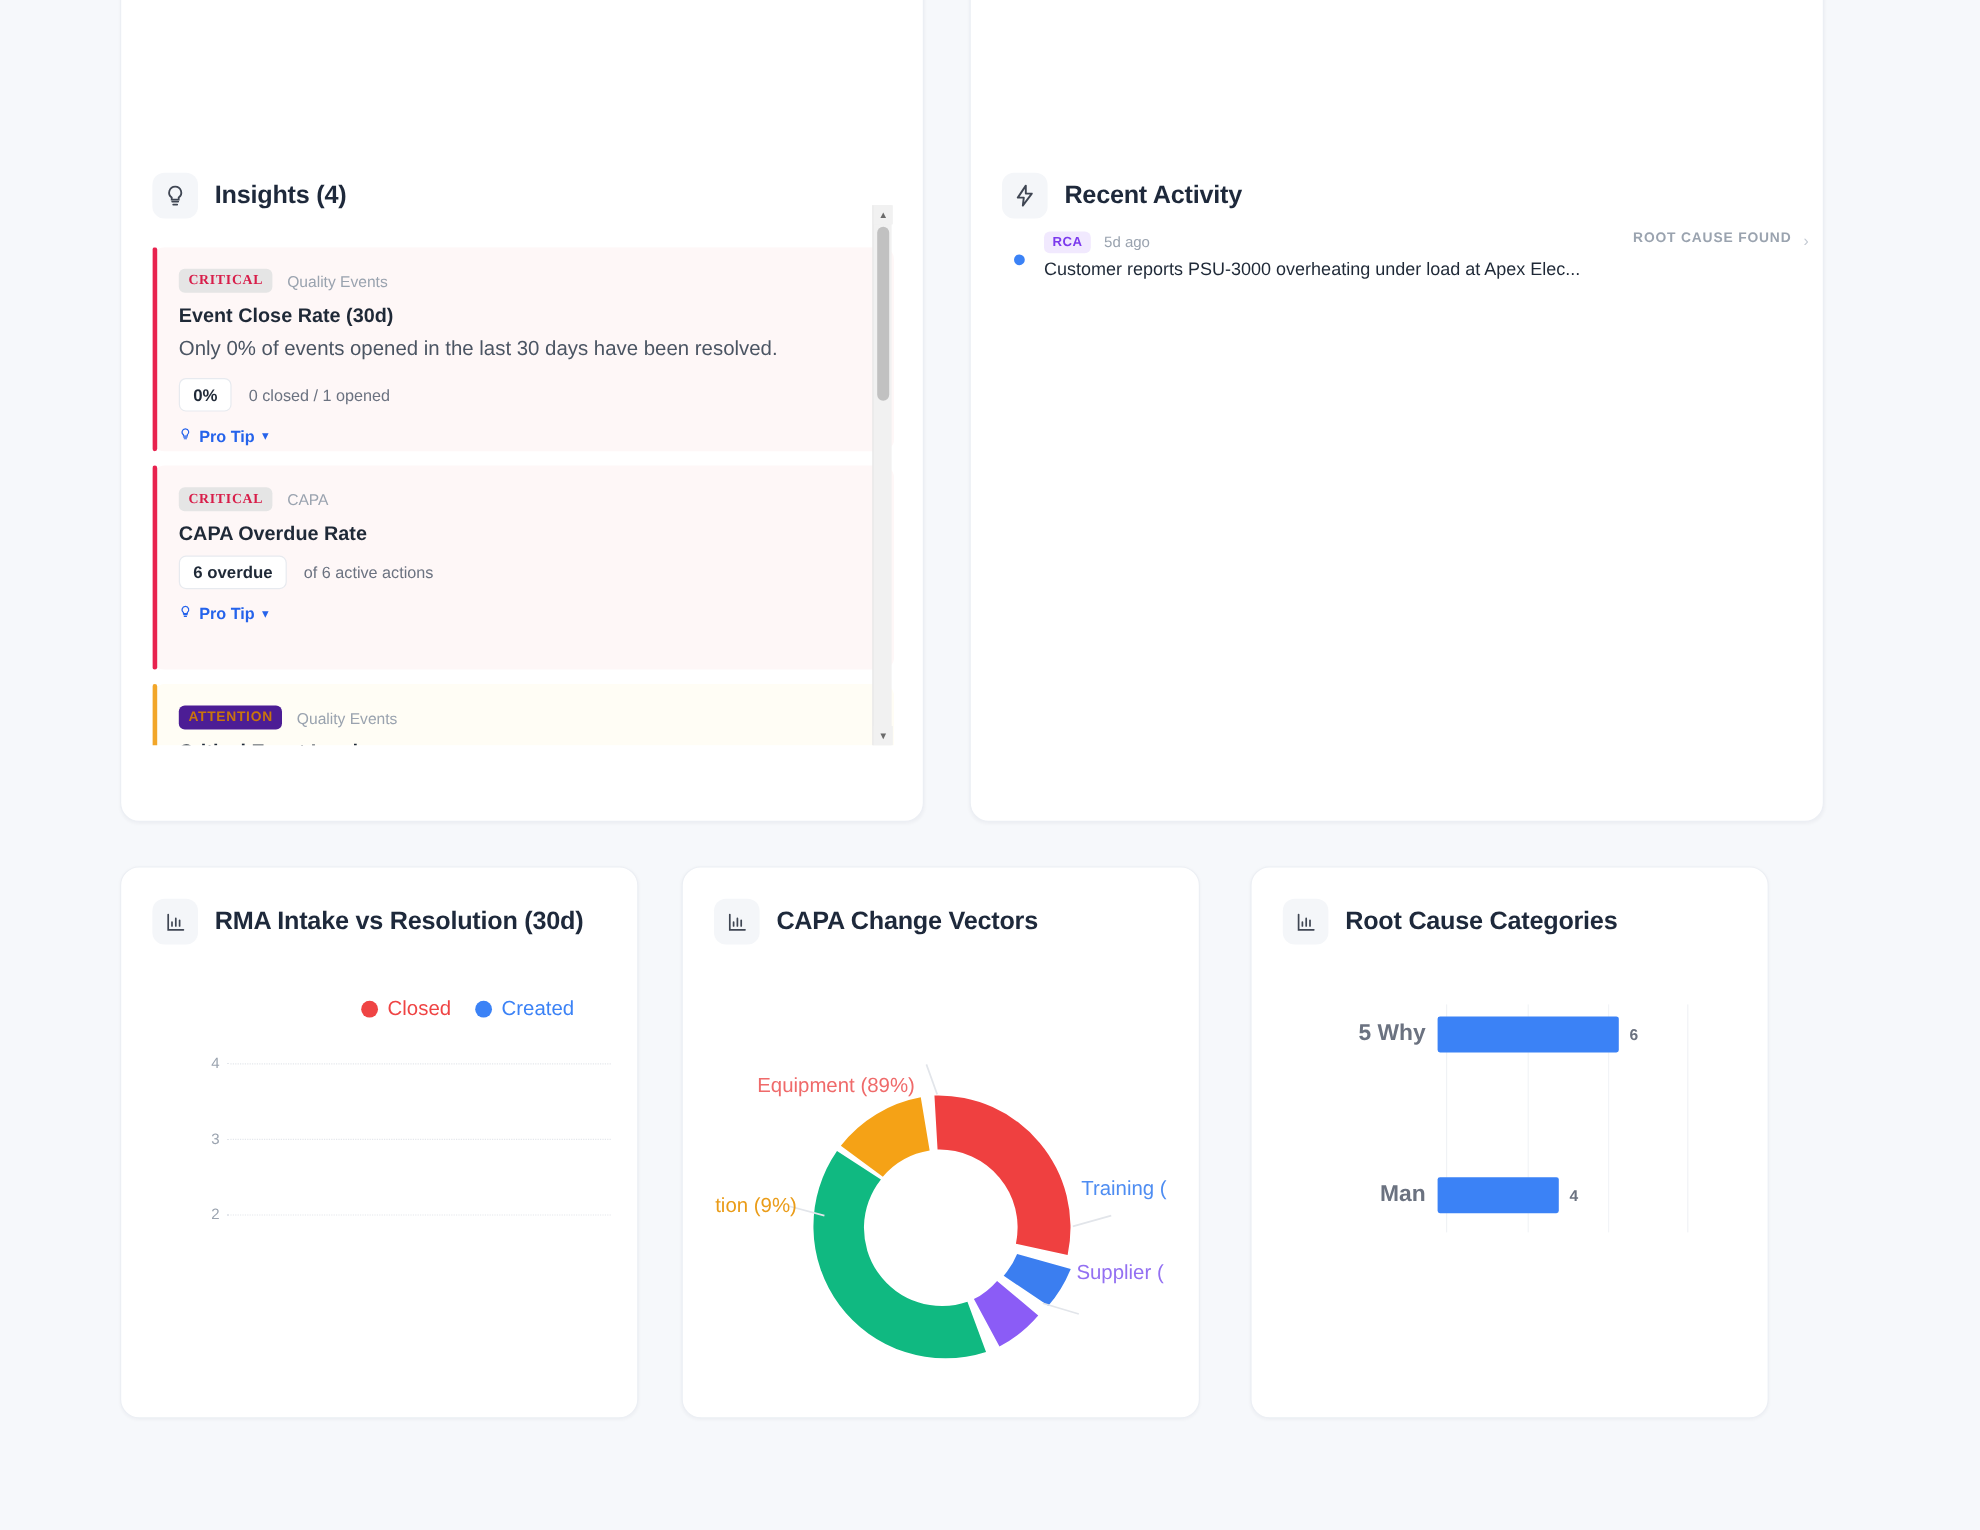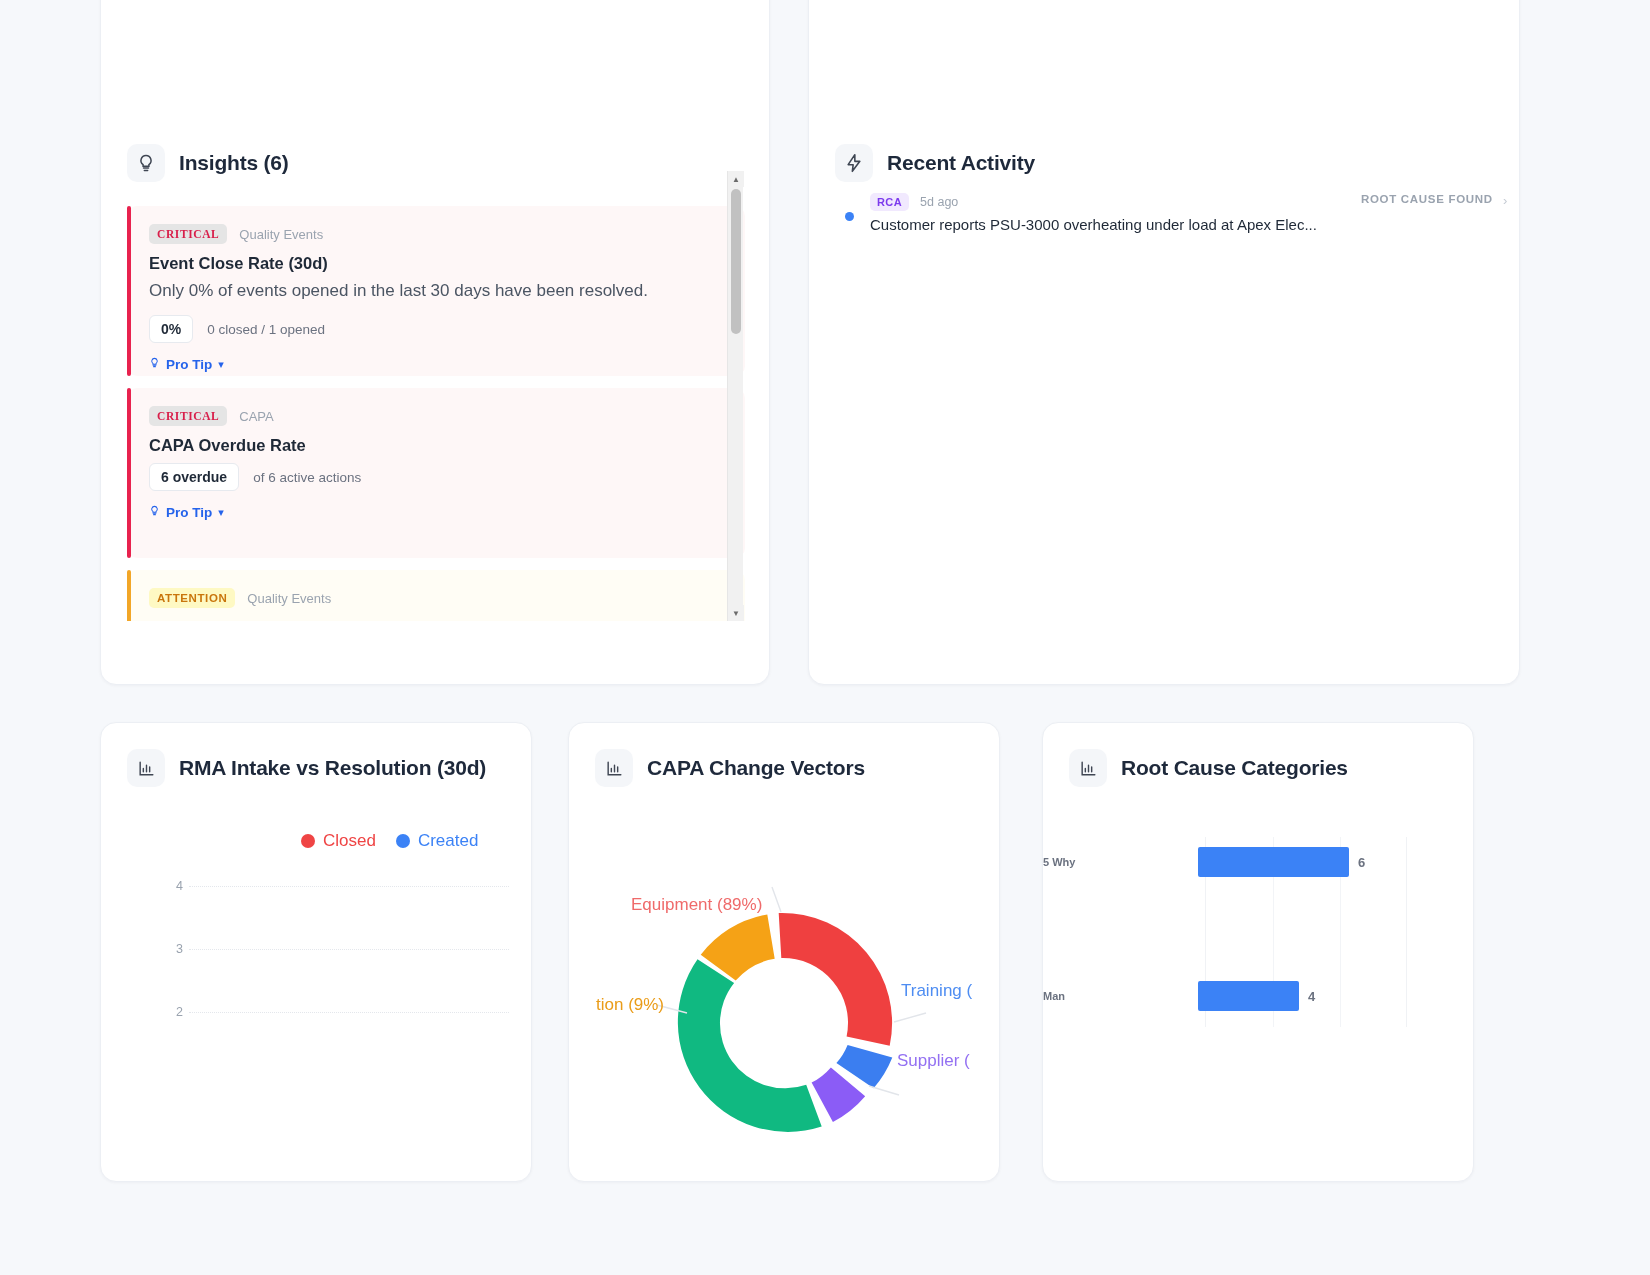--- a/index.html
+++ b/index.html
@@ -55,21 +55,21 @@
   .insight.critical::before { background: #e8224e; }
   .insight.attention { background: #fffdf5; }
   .insight.attention::before { background: #f2a628; }
 
   .insight-meta { display: flex; align-items: center; gap: 12px; margin-bottom: 10px; }
   .sev {
     font-size: 11.5px; font-weight: 700; letter-spacing: .6px;
     padding: 4px 8px; border-radius: 5px;
   }
   .sev.critical { color: #d81e4a; background: #e5e5e5; font-family: Liberation Serif, serif; }
-  .sev.attention { color: #c9750c; background: #fef9c3; }
+  .sev.attention { color: #c9750c; background: #4c1d95; }
   .domain-tag { font-size: 13px; color: #9aa3af; }
   .insight-title { font-size: 16.5px; font-weight: 700; color: #1f2937; margin-bottom: 8px; }
   .insight-desc { font-size: 17px; color: #4b5563; margin-bottom: 14px; }
   .metric-row { display: flex; align-items: center; gap: 14px; margin-bottom: 12px; }
   .metric-pill {
     font-size: 14px; font-weight: 700; color: #1f2937;
     background: #ffffff; border: 1px solid #e7eaef;
     border-radius: 6px; padding: 5px 11px;
   }
   .metric-sub { font-size: 13.5px; color: #6b7280; }
@@ -157,42 +157,42 @@
 
   
   .rcc-plot { position: absolute; left: 0; top: 14px; width: 432px; height: 300px; }
   .rcc-grid {
     position: absolute; left: 162px; top: 10px; width: 202px; height: 190px;
     border-left: 1px solid #f0f2f5; border-right: 1px solid #f0f2f5;
   }
   .rcc-gridv { position: absolute; top: 0; bottom: 0; width: 0; border-left: 1px solid #f2f4f7; }
   .bar-row { position: absolute; left: 0; width: 432px; height: 34px; display: flex; align-items: center; }
   .bar-cat {
-    width: 155px; padding-right: 10px;
-    font-size: 11px; font-weight: 600; color: #6b7280;
+    width: 155px; text-align: right; padding-right: 10px;
+    font-size: 19px; font-weight: 600; color: #6b7280;
   }
   .bar {
     height: 30px; background: #3b82f6; border-radius: 2px;
   }
   .bar-val { font-size: 13px; font-weight: 600; color: #6b7280; margin-left: 9px; }
 </style>
 </head>
 <body>
 
 <div class="page">
 
   <div class="card" id="insights-card">
     <div class="card-head">
       <span class="icon-box">
         <svg width="20" height="20" viewBox="0 0 24 24" fill="none" stroke="#3f4653" stroke-width="1.8" stroke-linecap="round">
           <path d="M9 18h6M10 21h4"></path>
           <path d="M12 3a6 6 0 0 0-3.5 10.9V16h7v-2.1A6 6 0 0 0 12 3z"></path>
         </svg>
       </span>
-      <span class="card-title">Insights (6)</span>
+      <span class="card-title">Insights (4)</span>
     </div>
 
     <div class="insights-scroll">
 
       <div class="insight critical" style="height:170px;">
         <div class="insight-meta">
           <span class="sev critical">CRITICAL</span>
           <span class="domain-tag">Quality Events</span>
         </div>
         <div class="insight-title">Event Close Rate (30d)</div>

